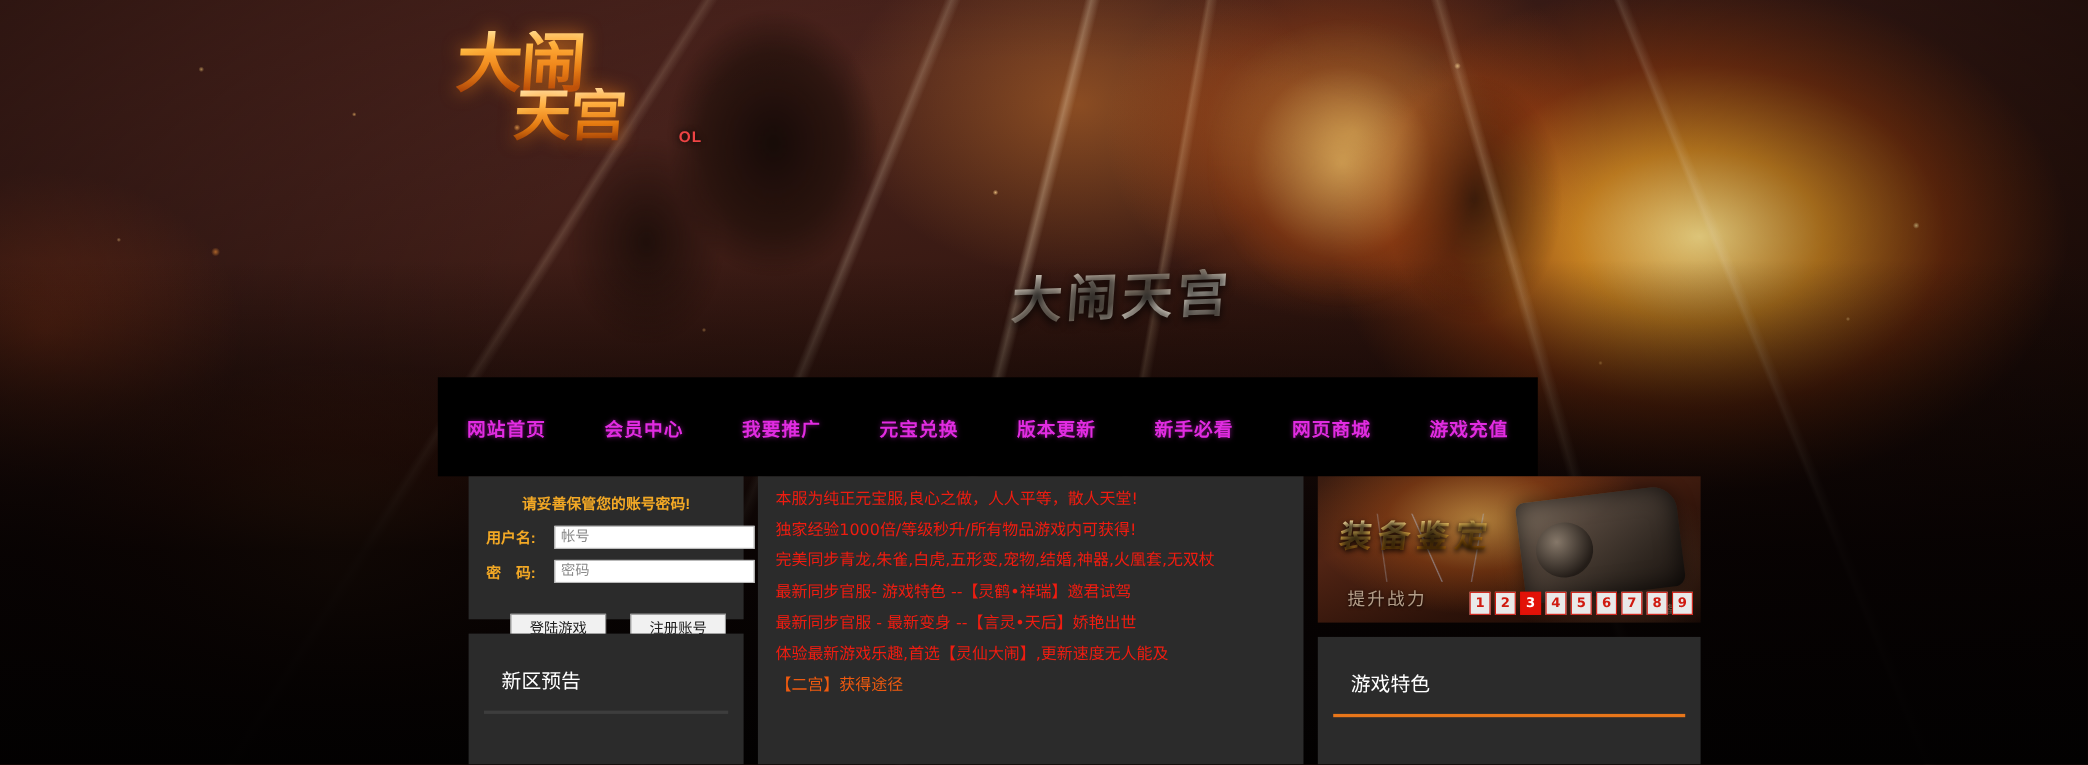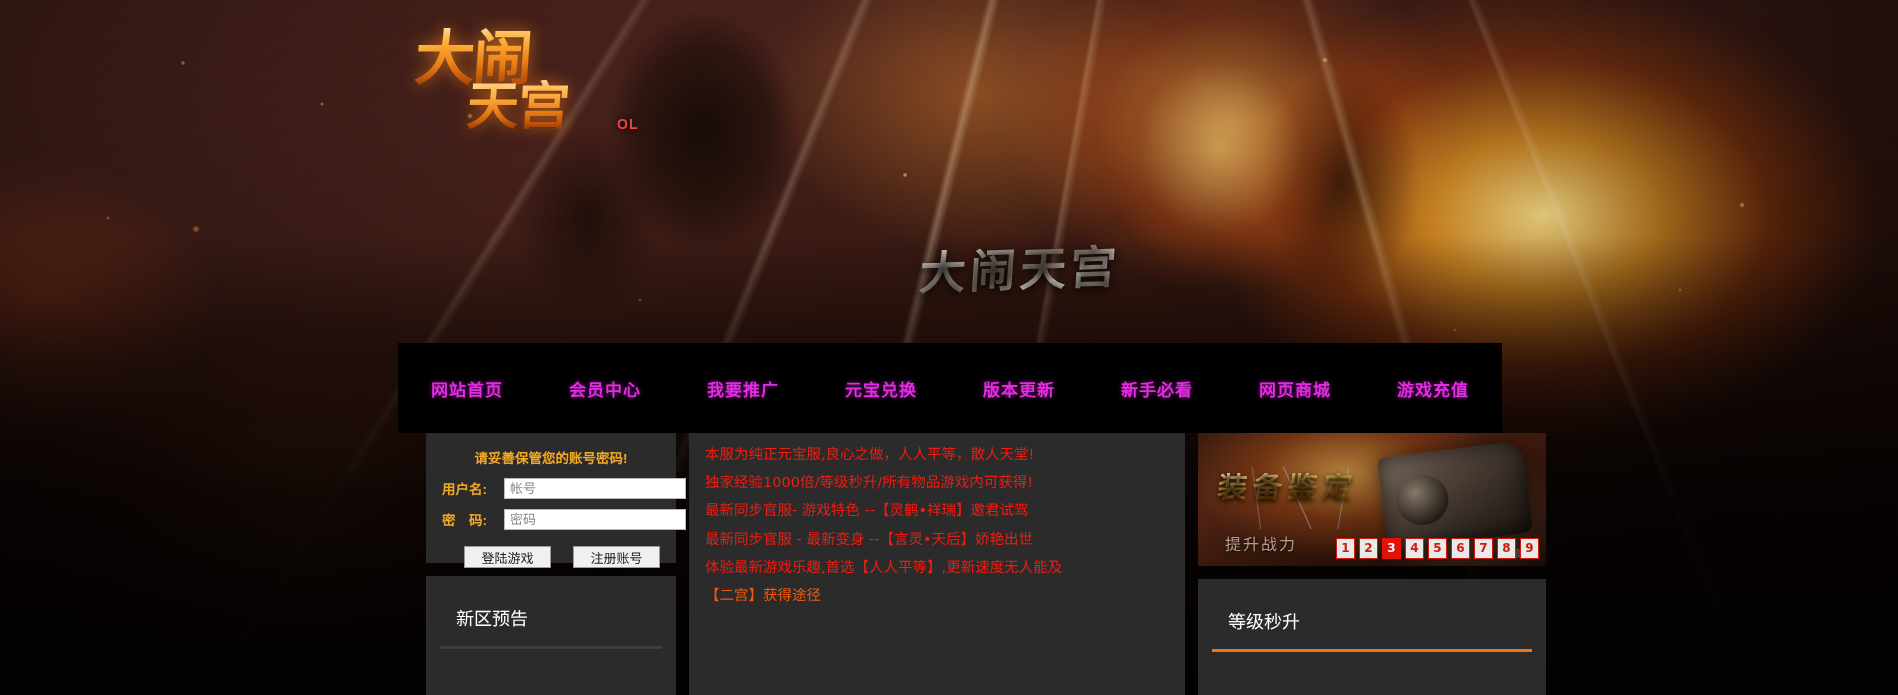--- a/index.html
+++ b/index.html
@@ -116,21 +116,21 @@
     pointer-events:none;
   }
 
   
   #shell{
     position:absolute;left:398px;top:343px;width:1120px;height:352px;
   }
 
   
   #nav{
-    position:absolute;left:0;top:0;width:1104px;height:90px;
+    position:absolute;left:0;top:0;width:1000px;height:90px;
     background:#000;
     display:flex;align-items:center;
   }
   #nav .nav-item{
     flex:1 1 0;text-align:center;
     color:#e12ce1;font-size:17px;font-weight:bold;
     letter-spacing:1px;text-decoration:none;cursor:pointer;
     text-shadow:0 0 5px rgba(255,40,255,.5);
     font-family:"DejaVu Sans","Liberation Sans",sans-serif;
   }
@@ -157,21 +157,21 @@
   .form-row label{
     color:#f2a825;font-size:13.5px;font-weight:bold;white-space:nowrap;
     width:62px;flex:0 0 62px;
   }
   .form-row input{
     flex:1 1 auto;height:21px;background:#ffffff;border:1px solid #b9b9b9;
     color:#333;font-size:13px;padding:0 5px;box-sizing:border-box;outline:none;
     font-family:"DejaVu Sans","Liberation Sans",sans-serif;
   }
   .form-row input::placeholder{color:#8a8a8a;}
-  #login-btns{display:flex;gap:22px;margin-top:16px;padding-left:22px;}
+  #login-btns{display:flex;gap:22px;margin-top:28px;padding-left:22px;}
   .lg-btn{
     width:88px;height:22px;background:#f1f1f1;border:1px solid #9a9a9a;
     color:#1c1c1c;font-size:13px;cursor:pointer;
     font-family:"DejaVu Sans","Liberation Sans",sans-serif;
   }
 
   
   .sec-panel{padding:12px 14px 0 14px;box-sizing:border-box;flex:1 1 auto;}
   .sec-title{
     color:#fff;font-size:18px;font-weight:normal;margin:16px;
@@ -309,23 +309,24 @@
         <h2 class="sec-title">新区预告</h2>
         <div class="sec-rule dim"></div>
       </div>
 
     </div>
 
     <div class="col-mid">
       <div class="panel" id="article">
         <p>本服为纯正元宝服,良心之做，人人平等，散人天堂!</p>
         <p>独家经验1000倍/等级秒升/所有物品游戏内可获得!</p>
+        <p>完美同步青龙,朱雀,白虎,五形变,宠物,结婚,神器,火凰套,无双杖</p>
         <p>最新同步官服- 游戏特色 --【灵鹤•祥瑞】邀君试驾</p>
         <p>最新同步官服 - 最新变身 --【言灵•天后】娇艳出世</p>
-        <p>体验最新游戏乐趣,首选【人人平等】,更新速度无人能及</p>
+        <p>体验最新游戏乐趣,首选【灵仙大闹】,更新速度无人能及</p>
         <p class="last">【二宫】获得途径</p>
       </div>
     </div>
 
     <div class="col-right">
 
       <div id="equip-banner">
         <div class="gear"></div>
         <div class="bolt"></div>
         <div class="eq-title">装备鉴定</div>
@@ -339,20 +340,20 @@
           <span class="pg">4</span>
           <span class="pg">5</span>
           <span class="pg">6</span>
           <span class="pg">7</span>
           <span class="pg">8</span>
           <span class="pg">9</span>
         </div>
       </div>
 
       <div class="panel sec-panel">
-        <h2 class="sec-title">等级秒升</h2>
+        <h2 class="sec-title">游戏特色</h2>
         <div class="sec-rule"></div>
       </div>
 
     </div>
 
   </div>
 </div>
 
 </body></html>

